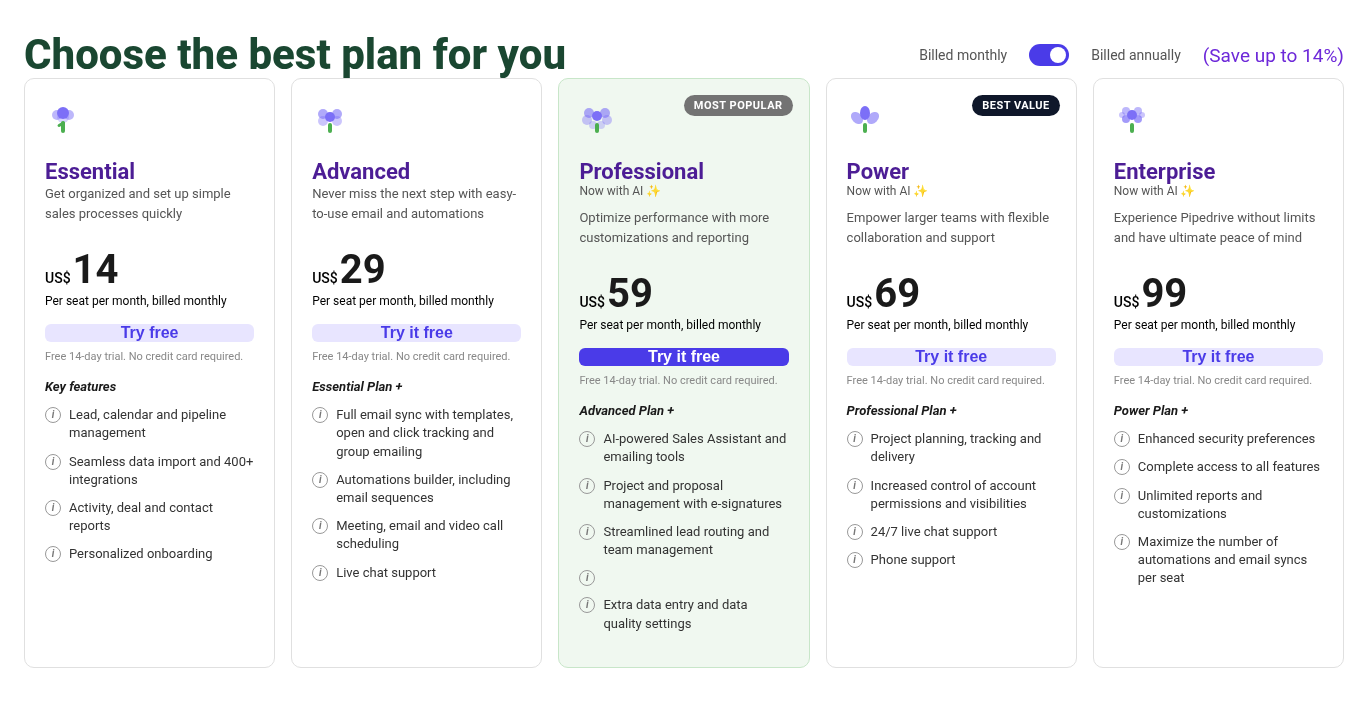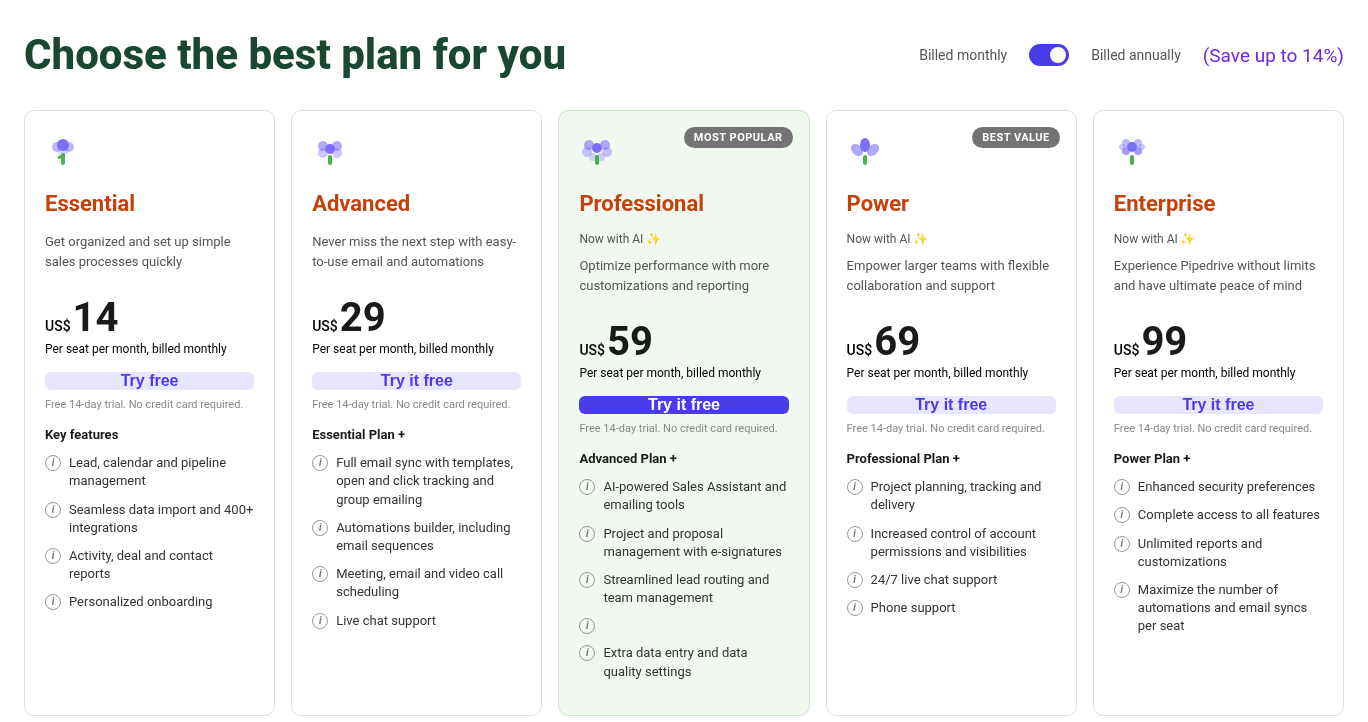--- a/index.html
+++ b/index.html
@@ -8,21 +8,20 @@
       background: #fff;
       color: #333;
       padding: 32px 24px;
       min-width: 1368px;
     }
 
     .page-header {
       display: flex;
       justify-content: space-between;
       align-items: center;
-      margin-bottom: 32px;
     }
 
     .page-title {
       font-size: 42px;
       font-weight: 800;
       color: #1a4731;
       line-height: 1.1;
     }
 
     .billing-toggle {
@@ -89,34 +88,34 @@
       text-transform: uppercase;
       letter-spacing: 0.5px;
     }
 
     .badge-popular {
       background: #737373;
       color: #fff;
     }
 
     .badge-value {
-      background: #737373;
+      background: #0f172a;
       color: #fff;
     }
 
     .plan-icon {
       font-size: 32px;
       margin-bottom: 12px;
     }
 
     .plan-name {
       font-size: 22px;
       font-weight: 700;
-      color: #c2410c;
-      margin-bottom: 16px;
+      color: #4c1d95;
+      margin-bottom: 0;
     }
 
     .ai-tag {
       font-size: 12px;
       color: #555;
       margin-bottom: 10px;
       display: flex;
       align-items: center;
       gap: 4px;
     }
@@ -180,20 +179,21 @@
       font-size: 11px;
       color: #888;
       margin-bottom: 16px;
     }
 
     .features-section-title {
       font-size: 13px;
       font-weight: 700;
       color: #1a1a1a;
       margin-bottom: 12px;
+      font-style: italic;
     }
 
     .feature-item {
       display: flex;
       align-items: flex-start;
       gap: 8px;
       margin-bottom: 10px;
       font-size: 13px;
       color: #333;
       line-height: 1.4;

